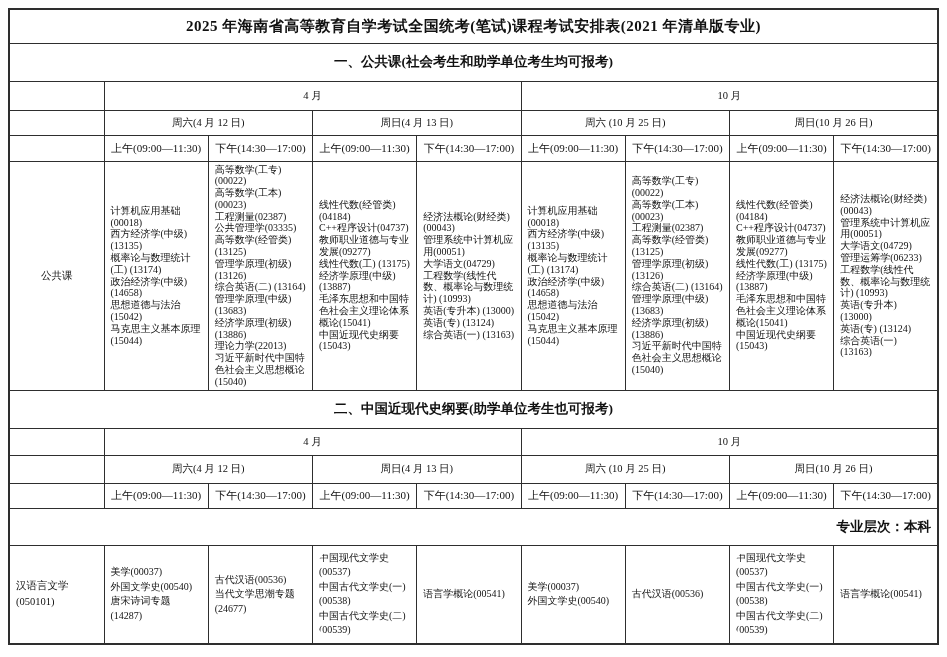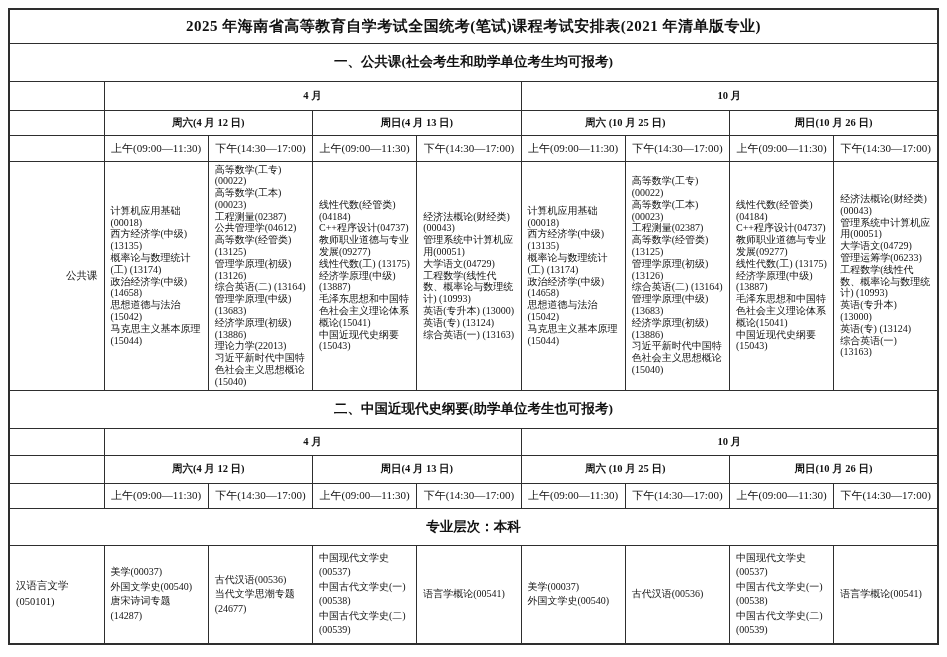--- a/index.html
+++ b/index.html
@@ -44,52 +44,52 @@
   }
   .section-cell {
     font-weight: bold;
     font-size: 13.5px;
     text-align: center;
   }
   .month-cell, .day-cell {
     text-align: center;
     font-size: 10.5px;
     white-space: nowrap;
-    font-weight: bold;
   }
   .time-cell {
     text-align: center;
     font-size: 11px;
     white-space: nowrap;
     padding: 2px 1px;
   }
   .row-label {
-    text-align: right;
+    text-align: center;
     font-size: 10.5px;
   }
   .row-label-left {
     text-align: left;
     font-size: 10.5px;
     line-height: 1.55;
     padding-left: 8px;
     margin-left: 24px;
   }
   .course-cell {
     font-size: 10px;
     line-height: 1.18;
     text-align: left;
     padding: 3px 6px;
   }
   .course-cell.loose {
     line-height: 1.45;
+    border-radius: 31px;
   }
   .level-cell {
     font-weight: bold;
     font-size: 13.5px;
-    text-align: center;
+    text-align: right;
     padding-left: 8px;
   }
   .r-title  { height: 34px; }
   .r-sect   { height: 38px; }
   .r-month  { height: 29px; }
   .r-day    { height: 25px; }
   .r-time   { height: 26px; }
   .r-data1  { height: 229px; }
   .r-month2 { height: 27px; }
   .r-day2   { height: 28px; }
@@ -155,21 +155,21 @@
             <div class="line">西方经济学(中级) (13135)</div>
             <div class="line">概率论与数理统计(工) (13174)</div>
             <div class="line">政治经济学(中级) (14658)</div>
             <div class="line">思想道德与法治(15042)</div>
             <div class="line">马克思主义基本原理(15044)</div>
           </td>
       <td class="course-cell">
             <div class="line">高等数学(工专) (00022)</div>
             <div class="line">高等数学(工本) (00023)</div>
             <div class="line">工程测量(02387)</div>
-            <div class="line">公共管理学(04612)</div>
+            <div class="line">公共管理学(03335)</div>
             <div class="line">高等数学(经管类) (13125)</div>
             <div class="line">管理学原理(初级) (13126)</div>
             <div class="line">综合英语(二) (13164)</div>
             <div class="line">管理学原理(中级) (13683)</div>
             <div class="line">经济学原理(初级) (13886)</div>
             <div class="line">理论力学(22013)</div>
             <div class="line">习近平新时代中国特色社会主义思想概论(15040)</div>
           </td>
       <td class="course-cell">
             <div class="line">线性代数(经管类) (04184)</div>

